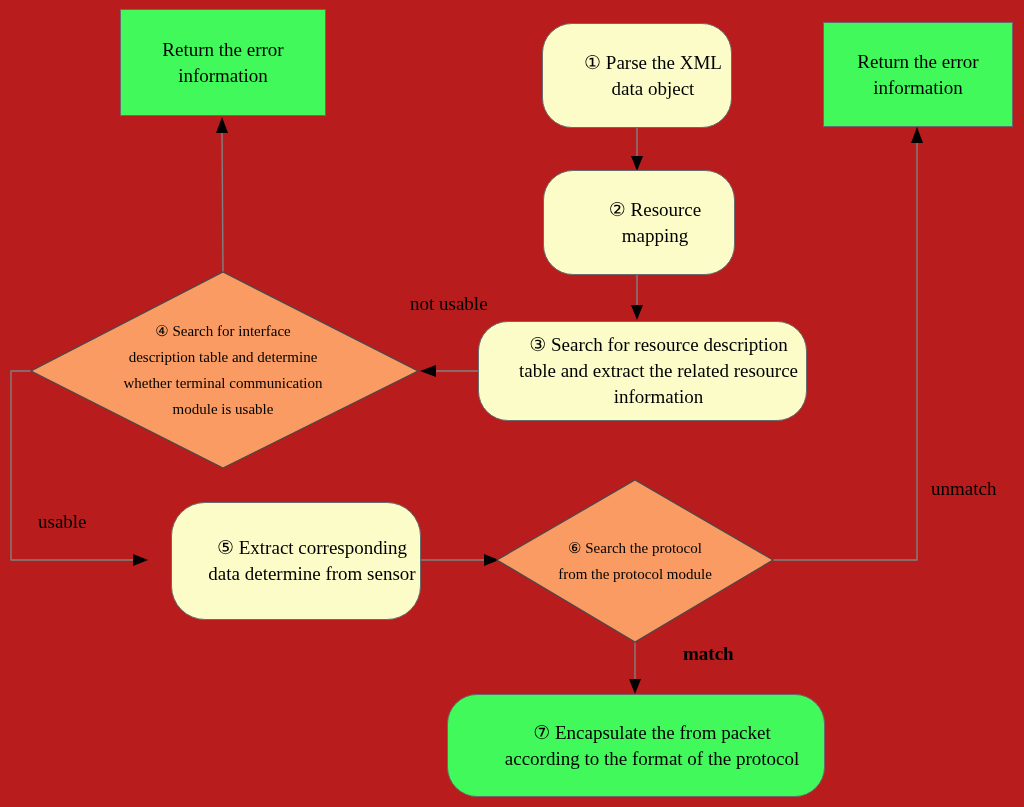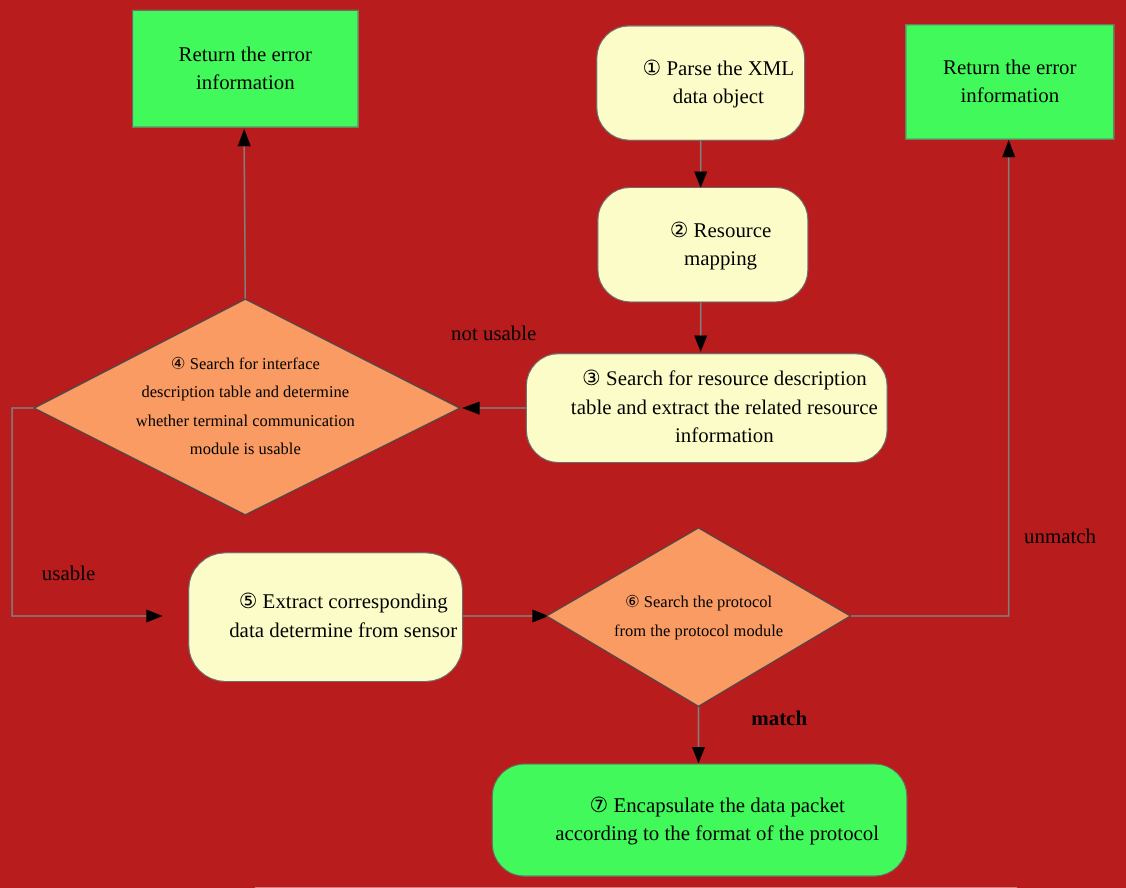--- a/index.html
+++ b/index.html
@@ -120,21 +120,21 @@
     <div>table and extract the related resource</div>
     <div>information</div>
   </div>
 
   <div class="node yellow rounded" style="left:147px; top:502px; width:250px; height:118px; border-radius:34px;margin-left:24px;">
     <div>⑤ Extract corresponding</div>
     <div>data determine from sensor</div>
   </div>
 
   <div class="node green rounded" style="left:447px; top:694px; width:378px; height:103px;">
-    <div>⑦ Encapsulate the data packet</div>
+    <div>⑦ Encapsulate the from packet</div>
     <div>according to the format of the protocol</div>
   </div>
 
   <div class="diamond-text" style="left:78px; top:318px; width:290px;">
     <div>④ Search for interface</div>
     <div>description table and determine</div>
     <div>whether terminal communication</div>
     <div>module is usable</div>
   </div>
 

